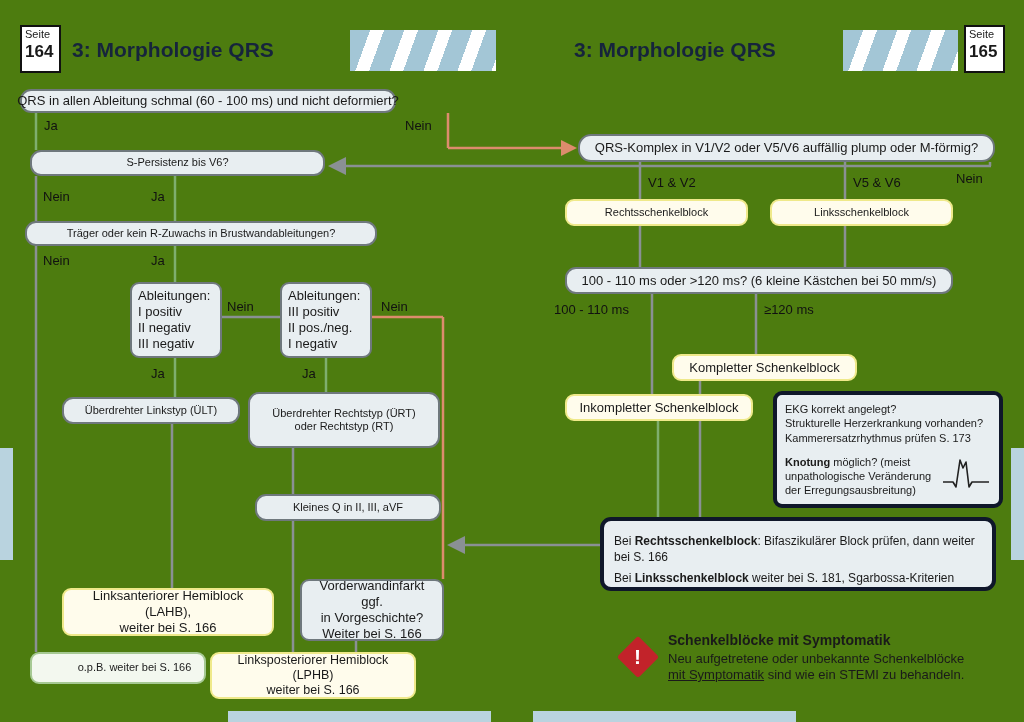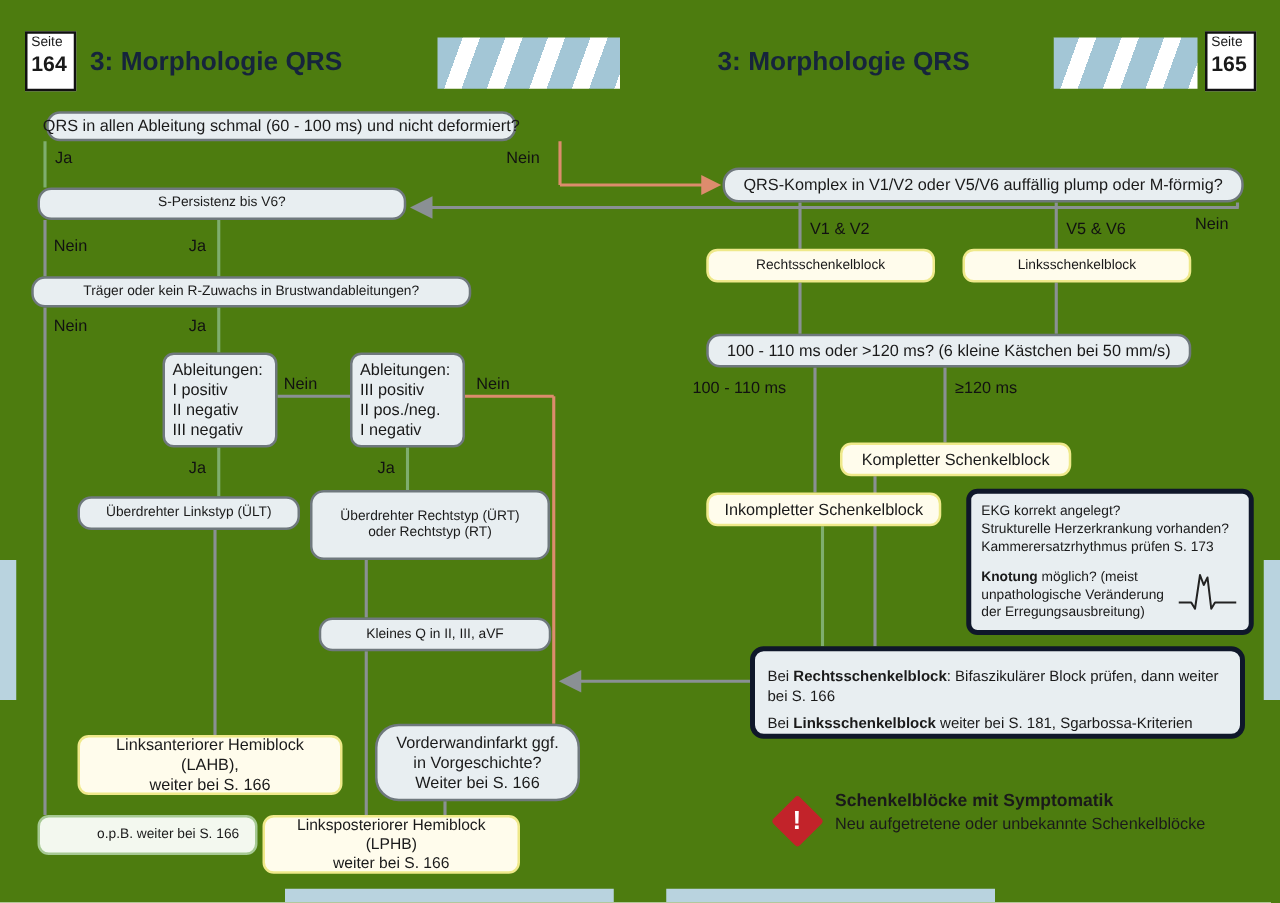--- a/index.html
+++ b/index.html
@@ -89,21 +89,21 @@
     </g>
     <polygon points="328,166 346,157 346,175" fill="#8a9094"></polygon>
     <polygon points="447,545 465,536 465,554" fill="#8a9094"></polygon>
     <g stroke="#dd8c6d" stroke-width="2.5" fill="none">
       <path d="M448,113 V148 M448,148 H562"></path>
       <path d="M372,317 H443 M443,317 V579"></path>
     </g>
     <polygon points="577,148 561,140 561,156" fill="#dd8c6d"></polygon>
   </svg>
 
-  <div class="box fs13 nowrap" style="left:37px;top:89px;width:376px;height:24px;">QRS in allen Ableitung schmal (60 - 100 ms) und nicht deformiert?</div>
+  <div class="box fs13 nowrap" style="left:20px;top:89px;width:376px;height:24px;">QRS in allen Ableitung schmal (60 - 100 ms) und nicht deformiert?</div>
 
   <div class="box" style="left:30px;top:150px;width:295px;height:26px;">S-Persistenz bis V6?</div>
 
   <div class="box nowrap" style="left:25px;top:221px;width:352px;height:25px;">Träger oder kein R-Zuwachs in Brustwandableitungen?</div>
 
   <div class="box fs13 pre left-align" style="left:130px;top:282px;width:92px;height:76px;border-radius:9px;">Ableitungen:
 I positiv
 II negativ
 III negativ</div>
 
@@ -115,21 +115,21 @@
   <div class="box nowrap" style="left:62px;top:397px;width:178px;height:27px;">Überdrehter Linkstyp (ÜLT)</div>
 
   <div class="box pre" style="left:248px;top:392px;width:192px;height:56px;">Überdrehter Rechtstyp (ÜRT)
 oder Rechtstyp (RT)</div>
 
   <div class="box nowrap" style="left:255px;top:494px;width:186px;height:27px;">Kleines Q in II, III, aVF</div>
 
   <div class="box yellow pre fs13" style="left:62px;top:588px;width:212px;height:48px;border-radius:9px;">Linksanteriorer Hemiblock (LAHB),
 weiter bei S. 166</div>
 
-  <div class="box pre fs13" style="left:300px;top:579px;width:164px;height:62px;border-radius:19px;">Vorderwandinfarkt ggf.
+  <div class="box pre fs13" style="left:300px;top:579px;width:144px;height:62px;border-radius:9px;">Vorderwandinfarkt ggf.
 in Vorgeschichte?
 Weiter bei S. 166</div>
 
   <div class="box green nowrap" style="left:30px;top:652px;width:176px;height:32px;border-radius:9px;">o.p.B. weiter bei S. 166</div>
 
   <div class="box yellow pre" style="left:210px;top:652px;width:206px;height:47px;border-radius:9px;font-size:12.5px;padding:2px 4px;">Linksposteriorer Hemiblock (LPHB)
 weiter bei S. 166</div>
 
   <span class="lbl" style="left:44px;top:118px;">Ja</span>
   <span class="lbl" style="left:405px;top:118px;">Nein</span>
@@ -175,14 +175,15 @@
   <span class="lbl" style="left:648px;top:175px;">V1 &amp; V2</span>
   <span class="lbl" style="left:853px;top:175px;">V5 &amp; V6</span>
   <span class="lbl" style="left:956px;top:171px;">Nein</span>
   <span class="lbl" style="left:554px;top:302px;">100 - 110 ms</span>
   <span class="lbl" style="left:764px;top:302px;">≥120 ms</span>
 
   <div class="diamond" style="left:623px;top:642px;"></div>
   <div class="bang" style="left:634px;top:645px;">!</div>
   <div class="warn-title" style="left:668px;top:632px;">Schenkelblöcke mit Symptomatik</div>
   <div class="warn-line" style="left:668px;top:651px;">Neu aufgetretene oder unbekannte Schenkelblöcke</div>
+  <div class="warn-line" style="left:668px;top:667px;"><span class="u">mit Symptomatik</span><span> sind wie ein STEMI zu behandeln.</span></div>
 
 </div>
 
 </body></html>

